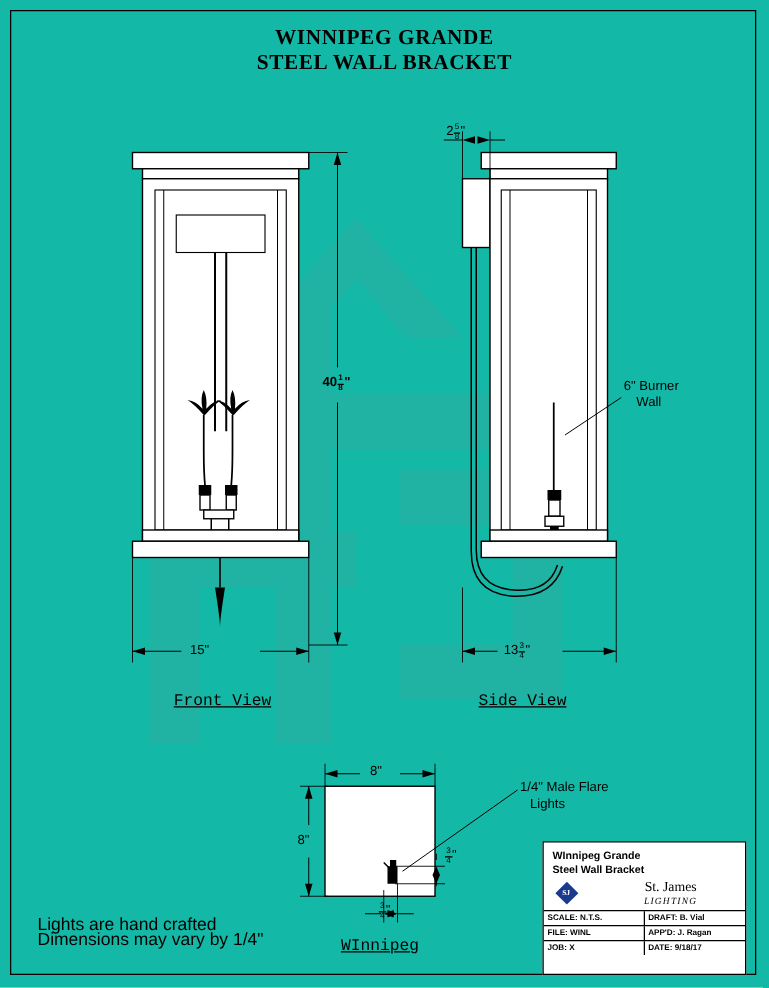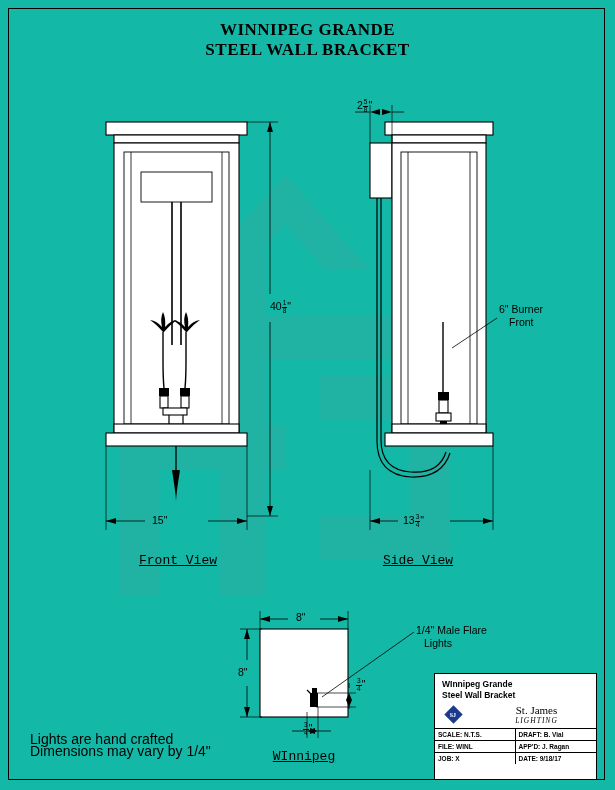--- a/index.html
+++ b/index.html
@@ -196,21 +196,21 @@
 
       <line x1="349" y1="683" x2="349" y2="688" stroke-width="0.8"></line>
       <line x1="349" y1="703" x2="349" y2="709" stroke-width="0.8"></line>
       <line x1="316" y1="693" x2="356" y2="693" stroke-width="0.7"></line>
       <line x1="316" y1="707" x2="356" y2="707" stroke-width="0.7"></line>
       <polygon points="349,693 346,700 352,700" fill="#000" stroke="none"></polygon>
       <polygon points="349,707 346,700 352,700" fill="#000" stroke="none"></polygon>
     </g>
   </svg>
 
-  <div class="anno" style="left:270px;top:300px;">
+  <div class="anno" style="left:258px;top:300px;font-weight:bold;">
     <span>40</span><span class="frac"><span class="n">1</span><span class="d">8</span></span><span>"</span>
   </div>
 
   <div class="anno" style="left:152px;top:514px;">15"</div>
 
   <div class="anno" style="left:357px;top:99px;">
     <span>2</span><span class="frac"><span class="n">5</span><span class="d">8</span></span><span>"</span>
   </div>
 
   <div class="anno" style="left:403px;top:514px;">
@@ -223,21 +223,21 @@
   <div class="anno" style="left:303px;top:722px;">
     <span class="frac"><span class="n">3</span><span class="d">4</span></span><span>"</span>
   </div>
 
   <div class="anno" style="left:356px;top:678px;">
     <span class="frac"><span class="n">3</span><span class="d">4</span></span><span>"</span>
   </div>
 
   <div class="anno" style="left:499px;top:303px;">
     <div>6" Burner</div>
-    <div style="padding-left:10px">Front</div>
+    <div style="padding-left:10px">Wall</div>
   </div>
 
   <div class="anno" style="left:416px;top:624px;">
     <div>1/4" Male  Flare</div>
     <div style="padding-left:8px">Lights</div>
   </div>
 
   <div class="vlabel" style="left:128px;top:553px;width:100px;">Front View</div>
   <div class="vlabel" style="left:368px;top:553px;width:100px;">Side View</div>
   <div class="vlabel" style="left:254px;top:749px;width:100px;">WInnipeg</div>

